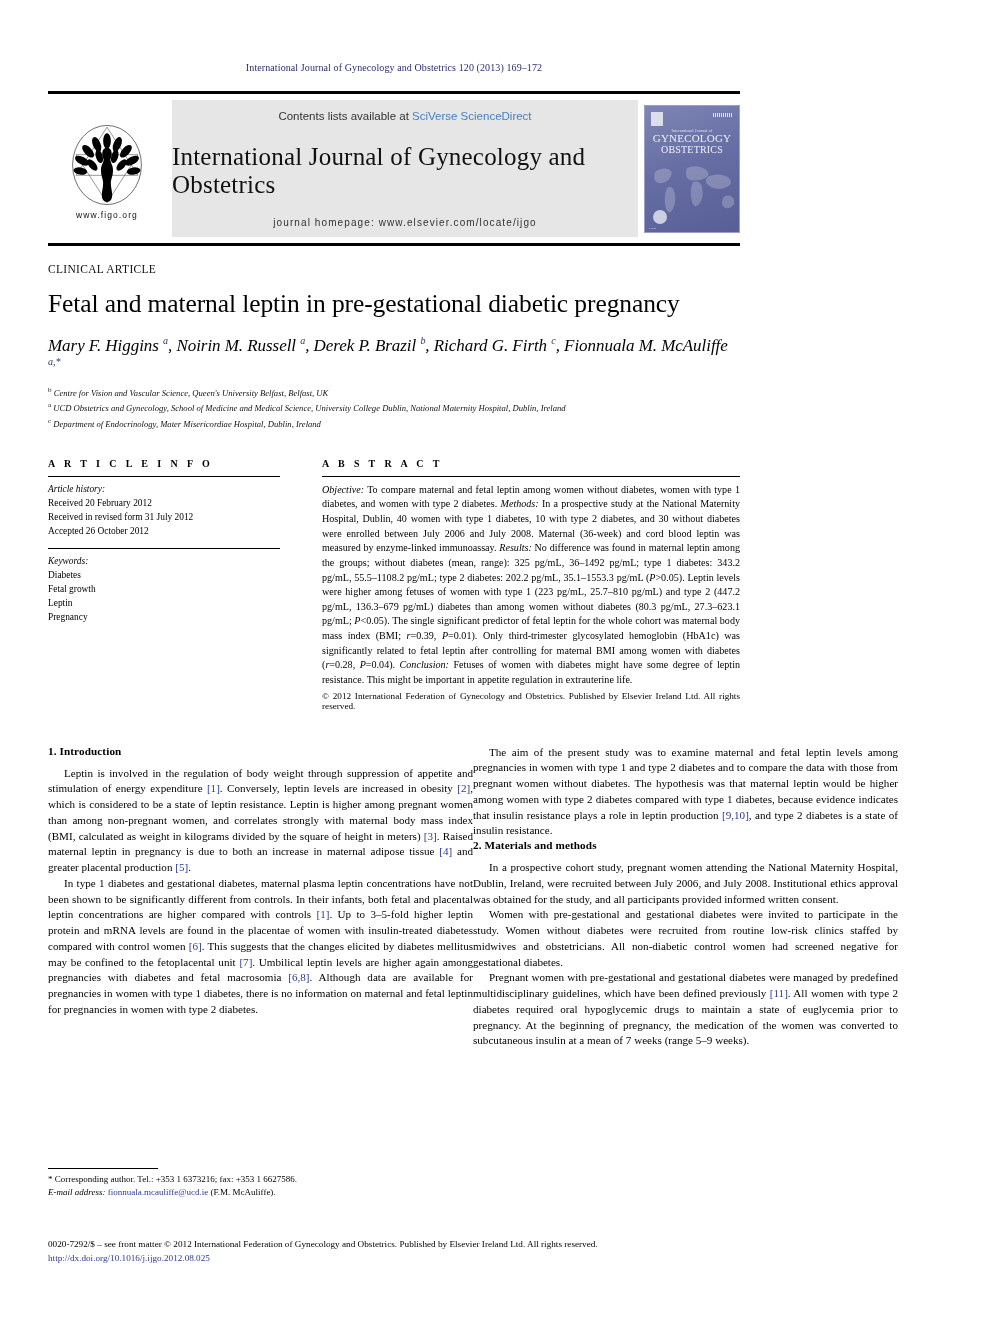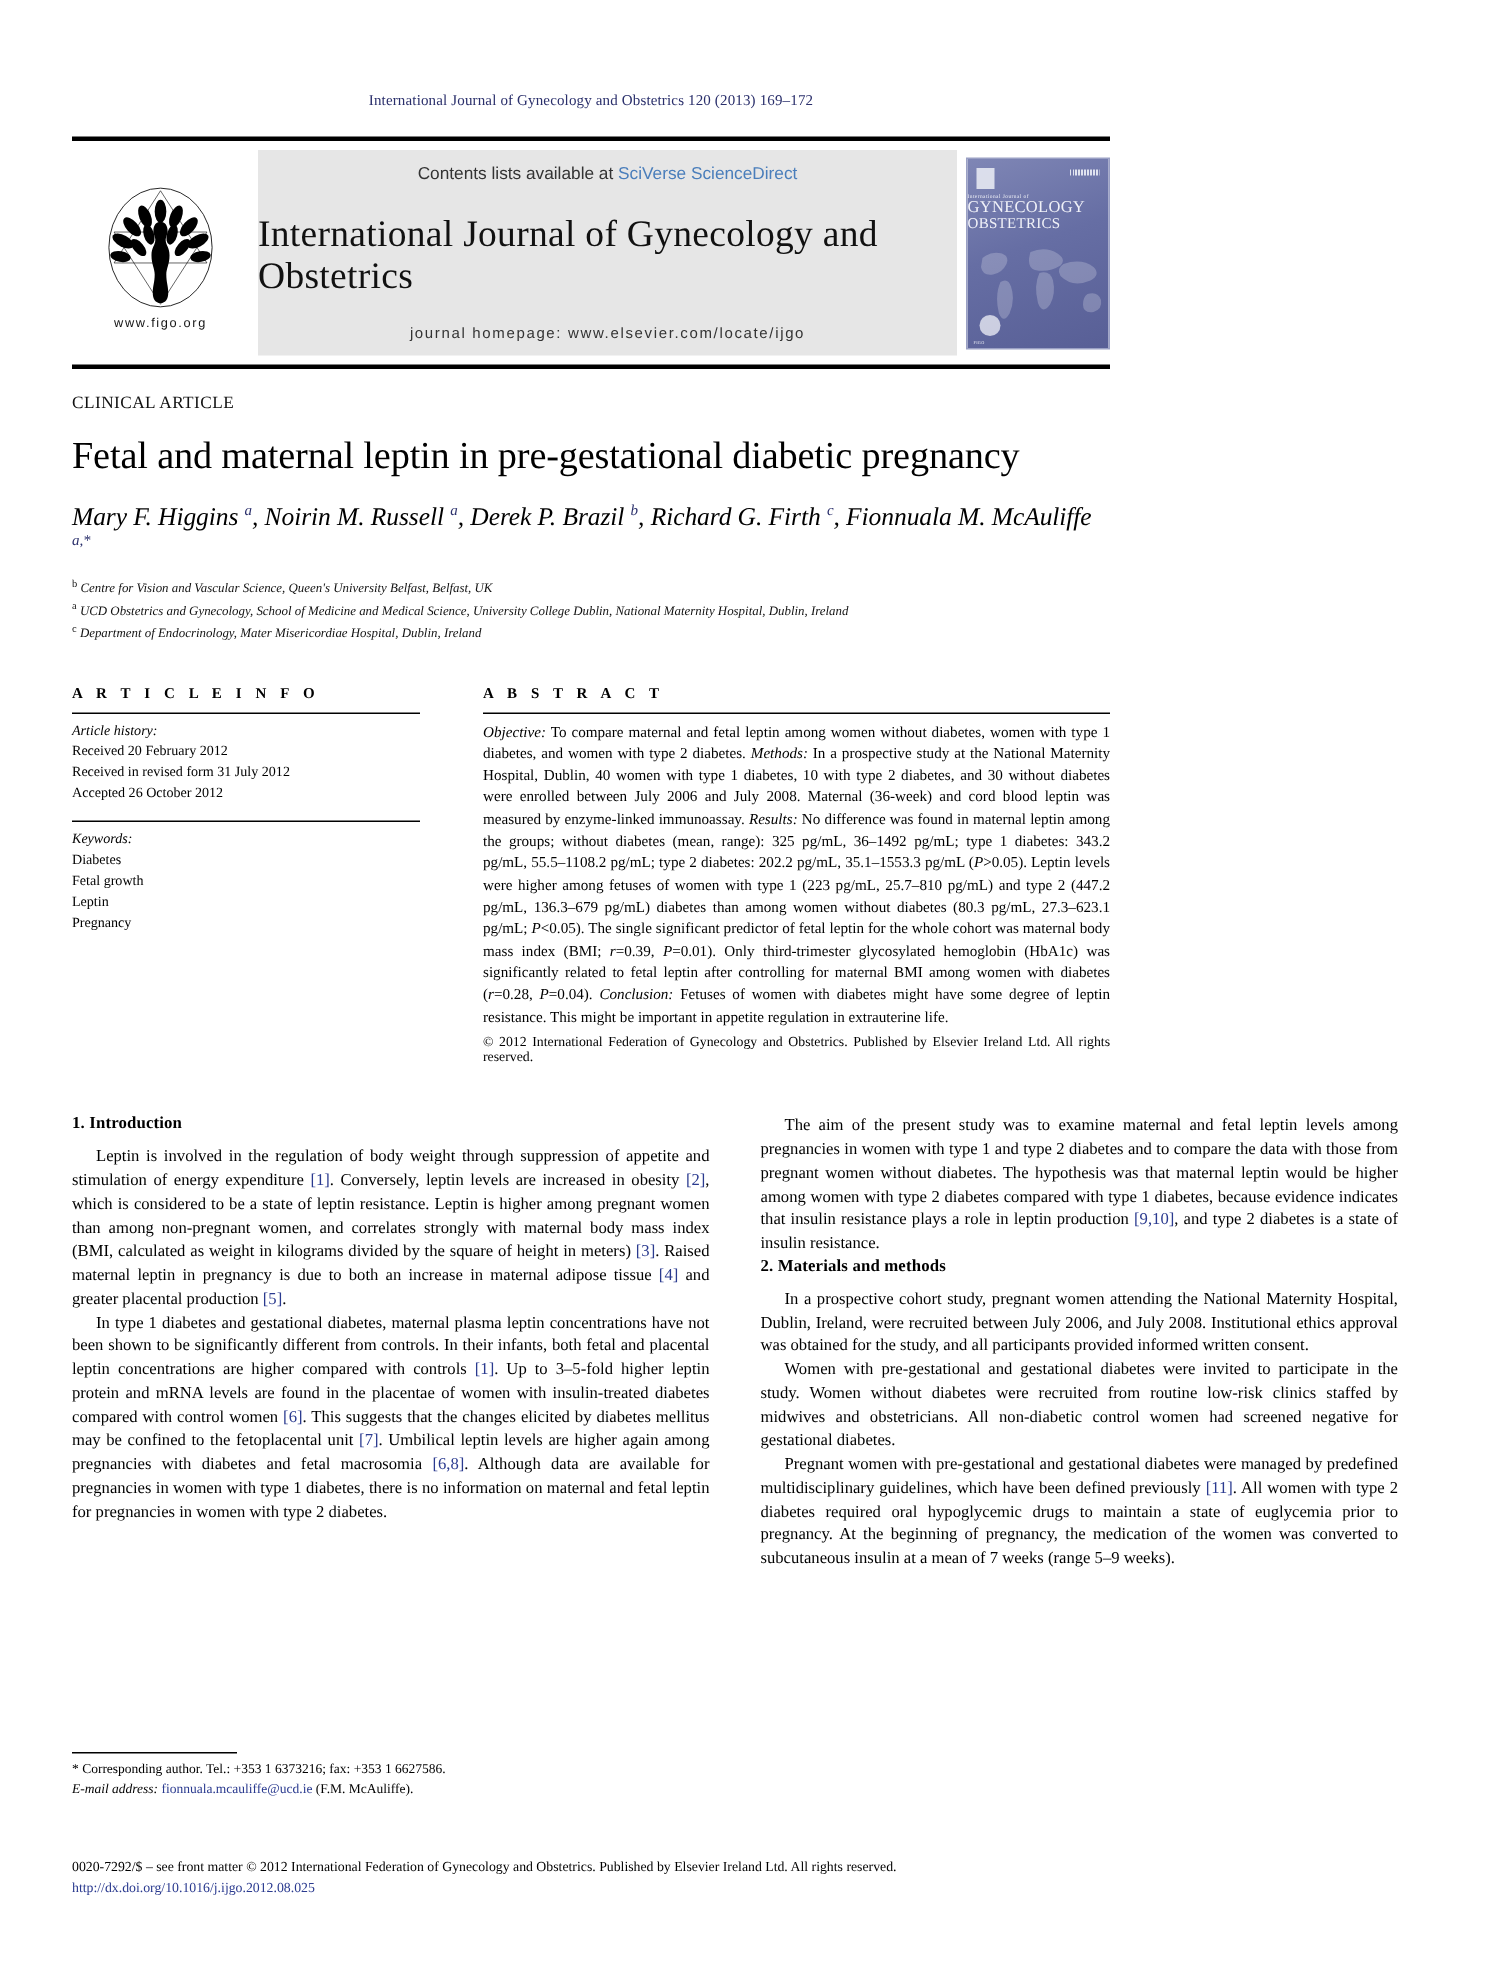--- a/index.html
+++ b/index.html
@@ -115,20 +115,21 @@
   }
   .cover-thumb .cv-barcode {
     position: absolute;
     top: 7px; right: 6px;
     width: 20px; height: 4px;
     background: repeating-linear-gradient(90deg,#dfe2ef 0 1px, transparent 1px 2px);
   }
   .cover-thumb .cv-title {
     position: absolute;
     top: 24px; left: 0; right: 0;
+    text-align: center;
     color: #f0f1f8;
     font-family: "Liberation Serif", serif;
     line-height: 1.05;
   }
   .cover-thumb .cv-kicker { font-size: 3.6px; letter-spacing: .3px; display:block; }
   .cover-thumb .cv-l1 { font-size: 11px; letter-spacing: .2px; display:block; }
   .cover-thumb .cv-l2 { font-size: 10px; letter-spacing: .2px; display:block; }
   .cover-thumb .cv-map {
     position: absolute;
     top: 52px; left: 2px; right: 2px; height: 60px;
@@ -234,21 +235,20 @@
   .copyright-line {
     font-size: 9.2px;
     margin-top: 3px;
     text-align: justify;
   }
 
   
   .body-columns {
     margin: 34px 48px 0 48px;
     display: flex;
-    gap: 34px;
     font-family: Liberation Serif, serif;
   }
   .bcol { width: 425px; flex: 0 0 425px; }
   .sec-head {
     font-size: 11.2px;
     font-weight: bold;
     margin: 0 0 9px 0;
     letter-spacing: .1px;
   }
   .sec-head.spaced-top { }

